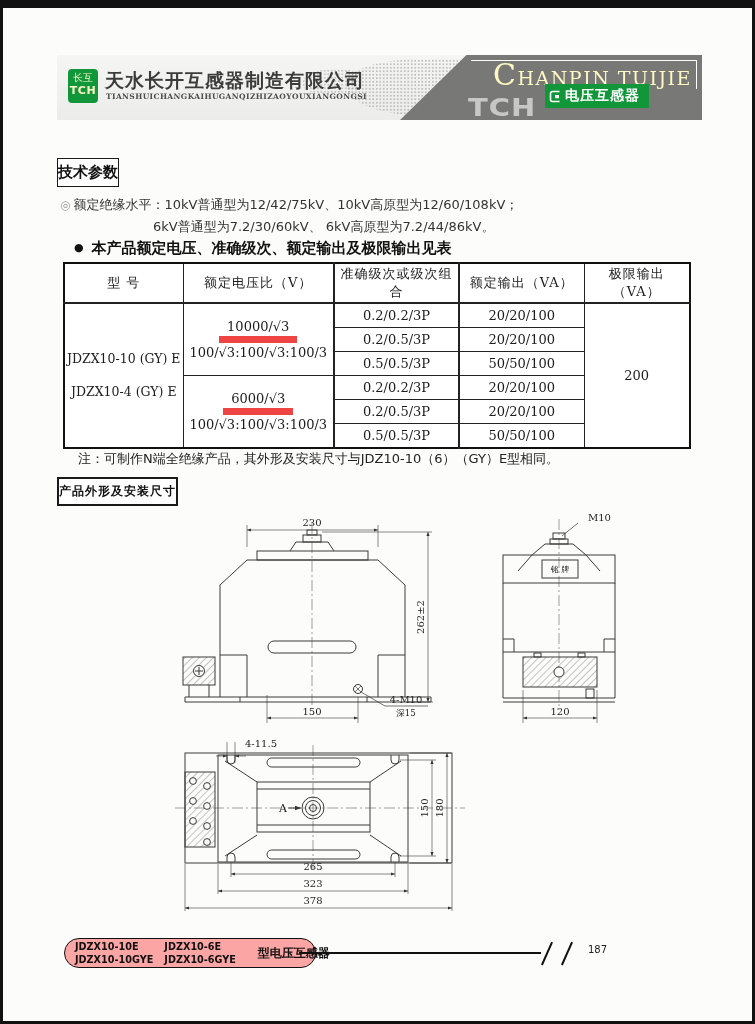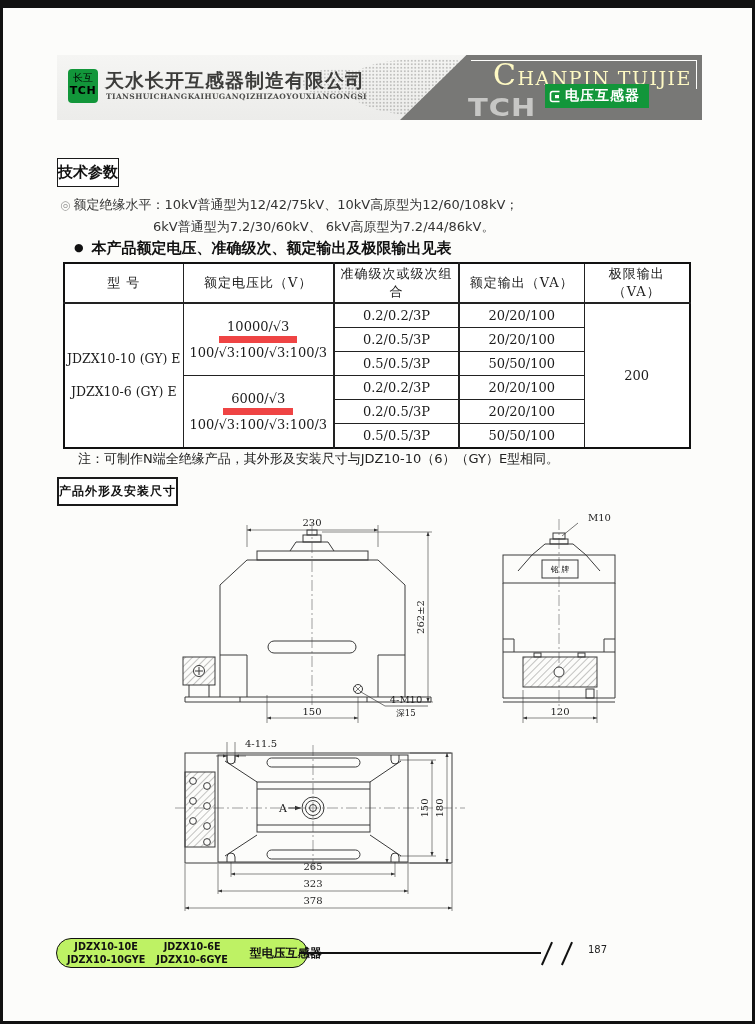--- a/index.html
+++ b/index.html
@@ -13,21 +13,21 @@
 
   
   .band{position:absolute;left:57px;top:55px;width:645px;height:65px;background:linear-gradient(#f5f5f3,#ececea);}
   .dots{position:absolute;left:290px;top:4px;width:180px;height:58px;opacity:.5;
         background-image:radial-gradient(#8f8f8d 0.8px,transparent 1.1px);background-size:3.5px 3.5px;
         border-radius:45% 60% 50% 55%;}
   .dots2{position:absolute;left:245px;top:14px;width:60px;height:26px;opacity:.45;
         background-image:radial-gradient(#8f8f8d 0.8px,transparent 1.1px);background-size:3.5px 3.5px;
         border-radius:60% 40% 55% 50%;}
   .logo{position:absolute;left:11px;top:14px;width:30px;height:34px;background:#12963a;border-radius:4px;
-        color:#000000;text-align:center;line-height:1;}
+        color:#fef9c3;text-align:center;line-height:1;}
   .logo .l1{font-size:10px;padding-top:4px;}
   .logo .l2{font-size:11px;font-weight:bold;letter-spacing:.5px;padding-top:2px;}
   .cname{position:absolute;left:48px;top:13px;font-size:19px;font-weight:bold;color:#3c3c3a;letter-spacing:1px;white-space:nowrap;}
   .cpin{position:absolute;left:49px;top:37px;font-size:7.5px;font-weight:bold;color:#4c4c4a;
         font-family:"DejaVu Serif","Liberation Serif",serif;letter-spacing:.4px;}
   .promo{position:absolute;left:343px;top:0;width:302px;height:65px;background:#787876;
          clip-path:polygon(0 100%,22% 0,100% 0,100% 100%);}
   .promo-frame{position:absolute;right:5px;top:5px;width:225px;height:28px;border-top:1px solid #fdfdfb;border-right:1px solid #fdfdfb;}
   .promo-title{position:absolute;right:10px;top:2px;color:#fef9c3;font-family:"DejaVu Serif","Liberation Serif",serif;
         font-size:19px;letter-spacing:1.5px;white-space:nowrap;}
@@ -65,22 +65,22 @@
 
   .note{position:absolute;left:78px;top:450px;font-size:13px;color:#222;white-space:nowrap;}
 
   
   svg.draw{position:absolute;left:40px;top:505px;}
   svg.draw text{font-family:"DejaVu Serif","Liberation Serif",serif;font-size:10px;fill:#222;}
   svg.draw .small{font-size:8.5px;}
   svg.draw .cn{font-size:8px;}
 
   
-  .pill{position:absolute;left:56px;top:938px;width:252px;height:30px;border:1.5px solid #111;border-radius:16px;
-        background:#bef264;display:flex;align-items:center;padding:0 10px;box-sizing:border-box;gap:8px;text-align:center;}
+  .pill{position:absolute;left:64px;top:938px;width:252px;height:30px;border:1.5px solid #111;border-radius:16px;
+        background:#fca5a5;display:flex;align-items:center;padding:0 10px;box-sizing:border-box;gap:8px;}
   .mgrid{display:grid;grid-template-columns:auto auto;column-gap:12px;row-gap:0;
         font-size:10.5px;font-weight:bold;line-height:1.2;transform:scaleX(.92);transform-origin:left;white-space:nowrap;color:#111;}
   .ptype{font-size:12px;font-weight:bold;color:#111;white-space:nowrap;}
   .frule{position:absolute;left:299px;top:952px;width:242px;height:1.5px;background:#111;}
   .slash{position:absolute;top:941px;width:1.6px;height:25px;background:#111;transform:rotate(24deg);}
   #slash1{left:546px;} #slash2{left:566px;}
   .pagenum{position:absolute;left:588px;top:944px;font-size:10px;color:#222;}
 </style>
 </head>
 <body>
@@ -131,21 +131,21 @@
         <tr>
       <th class="thick-b">型  号</th>
       <th class="thick-b">额定电压比（V）</th>
       <th class="thick-b thick-l">准确级次或级次组合</th>
       <th class="thick-b thick-l">额定输出（VA）</th>
       <th class="thick-b">极限输出（VA）</th>
     </tr>
     <tr>
       <td class="model" rowspan="6">
         <div>JDZX10-10 (GY) E</div>
-        <div>JDZX10-6 (GY) E</div>
+        <div>JDZX10-4 (GY) E</div>
       </td>
       <td rowspan="3">
         <div class="frac">
           <div class="num">10000/√3</div>
           <div class="den">100/√3:100/√3:100/3</div>
         </div>
       </td>
       <td class="thick-l">0.2/0.2/3P</td>
       <td class="thick-l">20/20/100</td>
       <td rowspan="6">200</td>

